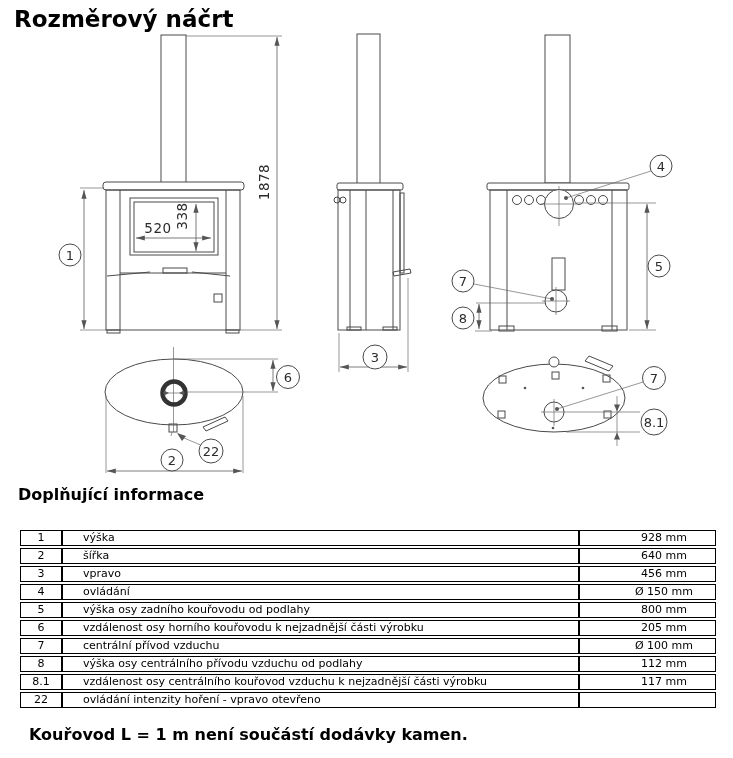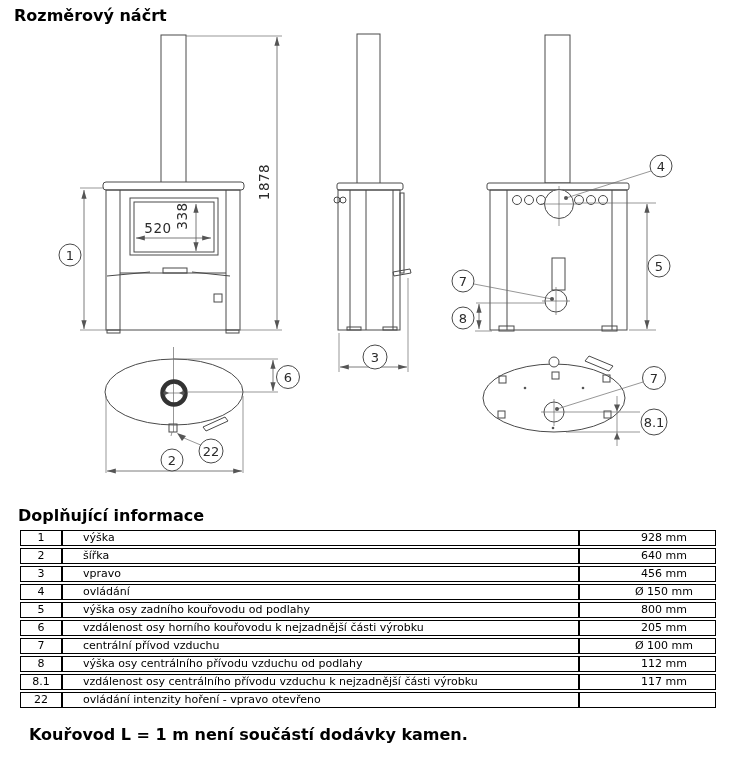--- a/index.html
+++ b/index.html
@@ -1,18 +1,18 @@
 <!DOCTYPE html>
 <html><head>
 <meta charset="utf-8">
 <style>
   html,body{margin:0;padding:0;background:#fff;}
   .page{position:relative;width:733px;height:758px;background:#fff;font-family:"DejaVu Sans",sans-serif;color:#000;overflow:hidden;}
-  .h-title{position:absolute;left:14px;top:6px;font-size:16px;font-weight:bold;margin:0;}
-  .h-section{position:absolute;left:18px;top:506px;font-size:16px;font-weight:bold;margin:0;}
+  .h-title{position:absolute;left:14px;top:6px;font-size:23px;font-weight:bold;margin:0;}
+  .h-section{position:absolute;left:18px;top:485px;font-size:16px;font-weight:bold;margin:0;}
   .note{position:absolute;left:18px;top:714px;font-size:16px;font-weight:bold;margin:11px;}
   svg.draw{position:absolute;left:0;top:0;}
   .ol{fill:none;stroke:#4a4a4a;stroke-width:1;}
   .olw{fill:#fff;stroke:#4a4a4a;stroke-width:1;}
   .tl{fill:none;stroke:#6a6a6a;stroke-width:0.7;}
   .dl{fill:none;stroke:#5a5a5a;stroke-width:0.8;}
   .dt{font-size:13.5px;fill:#2b2b2b;letter-spacing:0.5px;text-anchor:middle;}
   .co{fill:#fff;stroke:#4a4a4a;stroke-width:1;}
   .ct{font-size:13px;fill:#2b2b2b;text-anchor:middle;}
   .fillg{fill:#555;stroke:none;}
@@ -249,21 +249,21 @@
         <td class="lbl">centrální přívod vzduchu</td>
         <td class="val">Ø 100 mm</td>
       </tr>
       <tr>
         <td class="num">8</td>
         <td class="lbl">výška osy centrálního přívodu vzduchu od podlahy</td>
         <td class="val">112 mm</td>
       </tr>
       <tr>
         <td class="num">8.1</td>
-        <td class="lbl">vzdálenost osy centrálního přívodu vzduchu k nejzadnější části výrobku</td>
+        <td class="lbl">vzdálenost osy centrálního kouřovod vzduchu k nejzadnější části výrobku</td>
         <td class="val">117 mm</td>
       </tr>
       <tr>
         <td class="num">22</td>
         <td class="lbl">ovládání intenzity hoření - vpravo otevřeno</td>
         <td class="val"></td>
       </tr>
     </tbody>
   </table>
 

